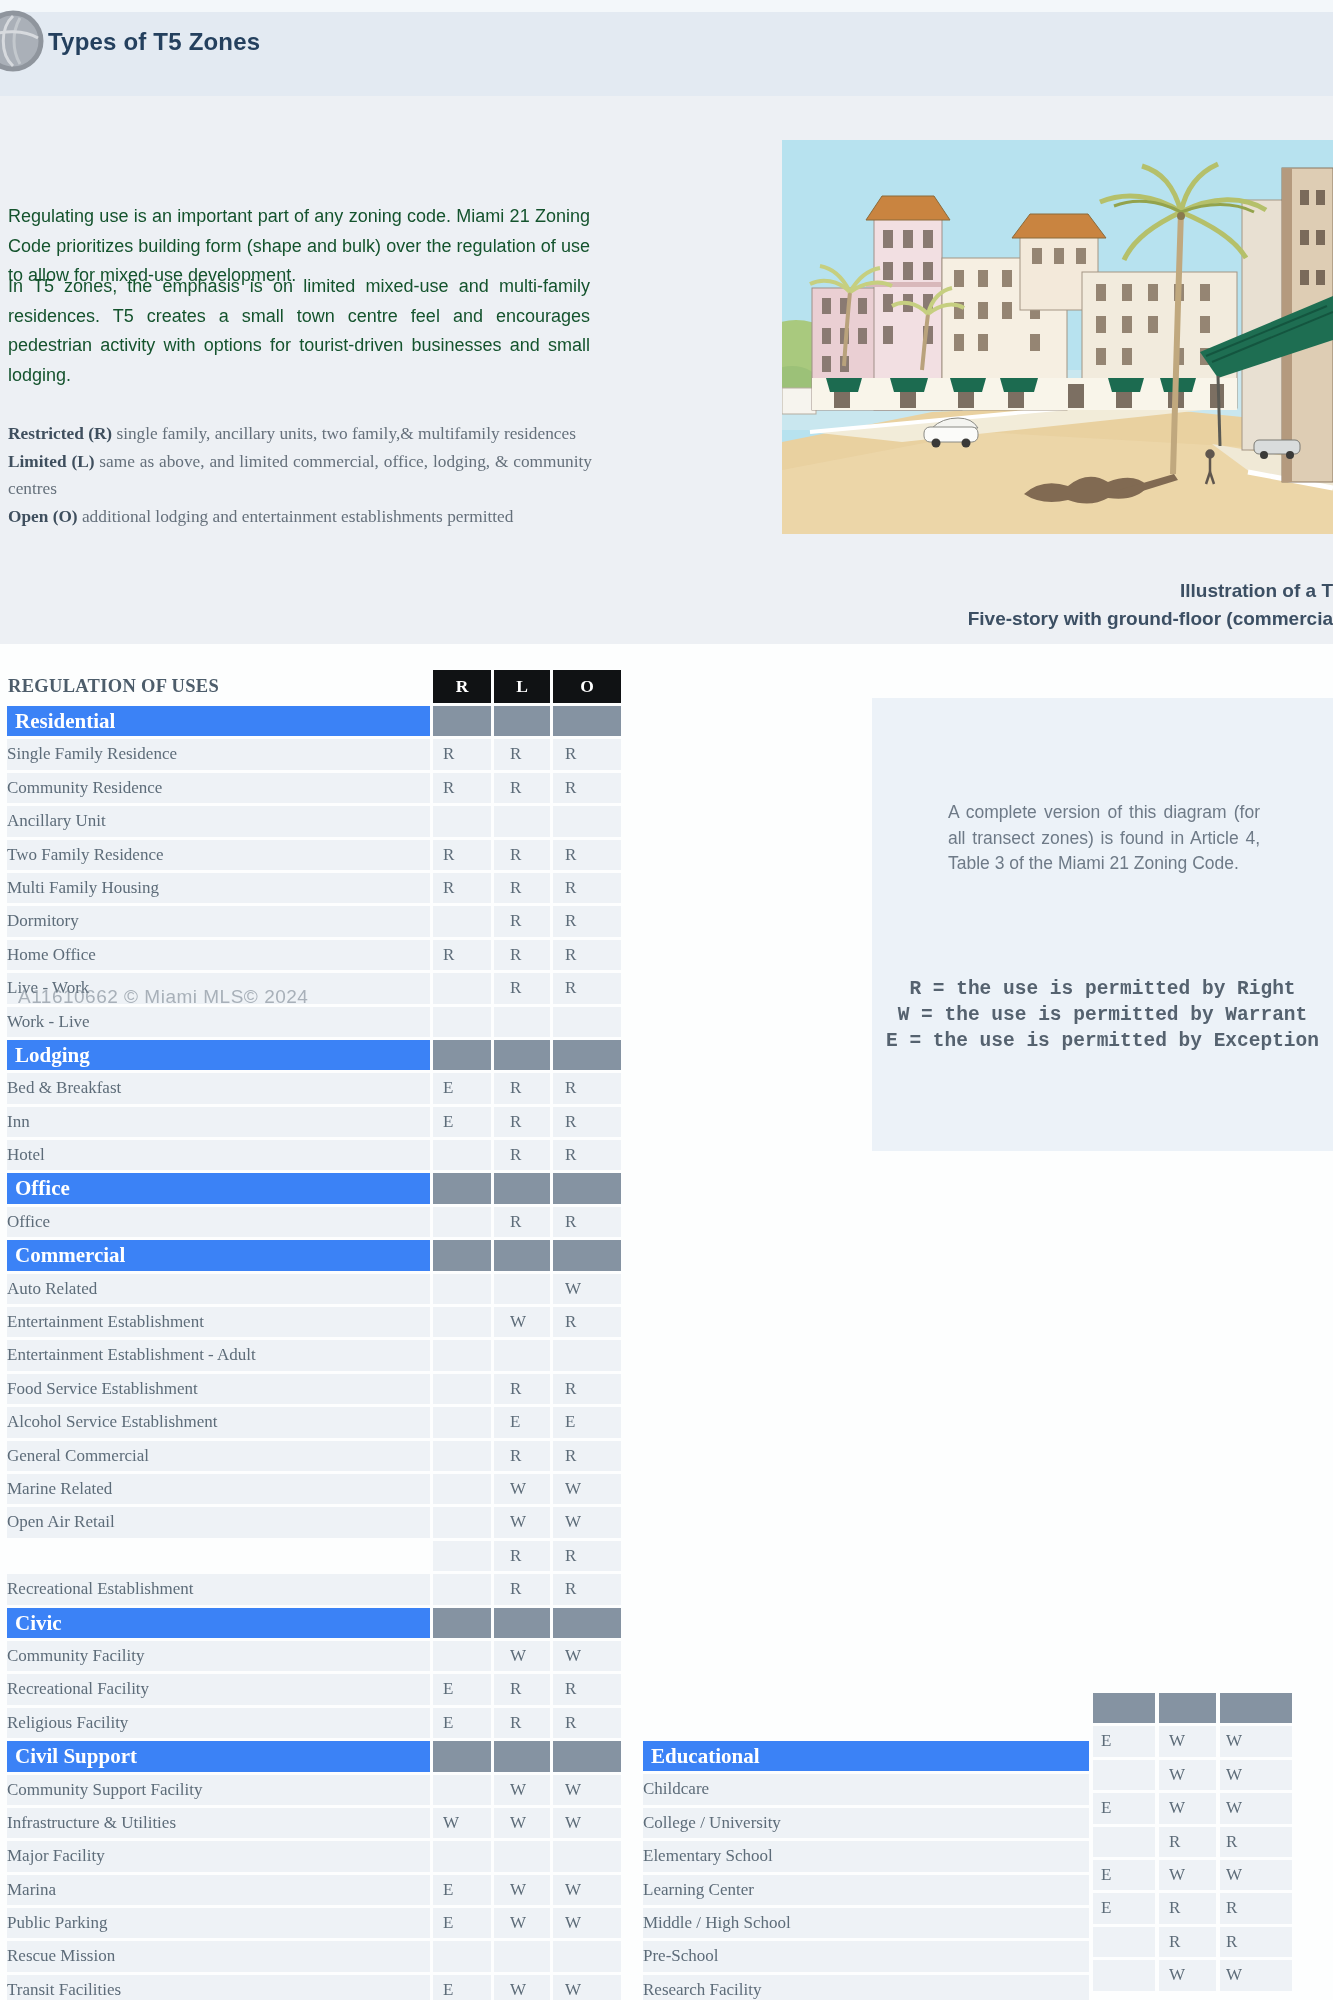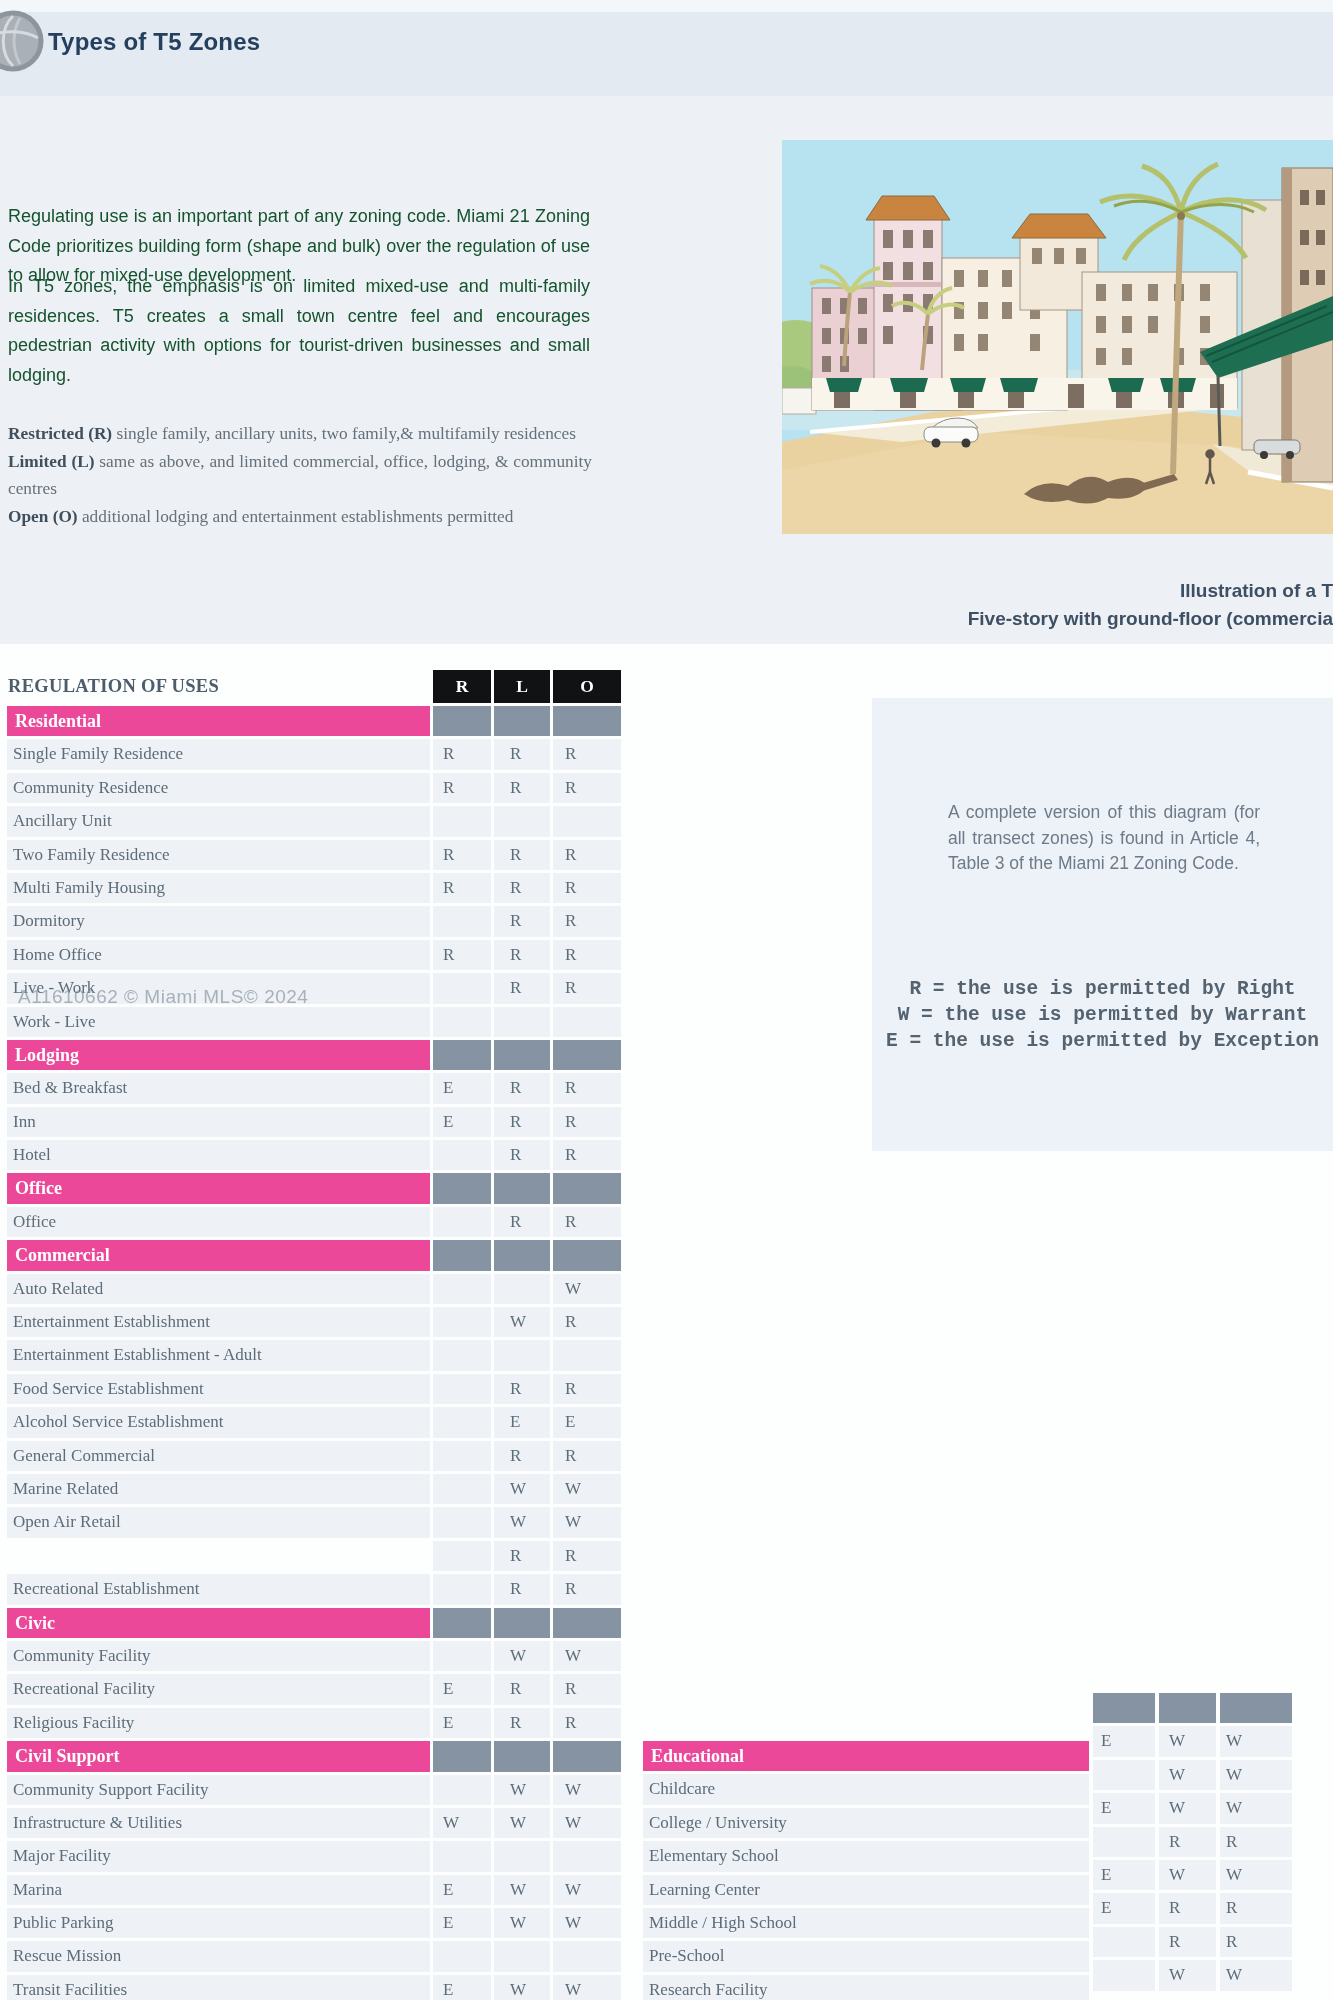--- a/index.html
+++ b/index.html
@@ -28,23 +28,23 @@
   .info-legend{position:absolute;left:0;top:278px;width:100%;text-align:center;font-weight:bold;font-size:19.5px;line-height:26px;color:#55626f;font-family:Liberation Mono, monospace;}
 
   .watermark{position:absolute;left:18px;top:986px;font-size:19px;color:rgba(125,136,147,.62);z-index:30;letter-spacing:.5px;}
 
   .usetable{position:absolute;}
   #main-table{left:7px;top:670px;width:614px;}
   #edu-table{left:643px;top:1693px;width:650px;}
   .trow{position:relative;height:30.4px;margin-bottom:3px;font-family:Liberation Serif, serif;}
   .trow.hdr{height:33px;}
   .tcell{position:absolute;top:0;height:100%;box-sizing:border-box;}
-  .tlabel{background:#eef2f6;color:#5d6c79;font-size:17px;line-height:30.4px;padding-left:6px;white-space:nowrap;overflow:hidden;}
+  .tlabel{background:#eef2f6;color:#5d6c79;font-size:17px;line-height:30.4px;padding-left:0;white-space:nowrap;overflow:hidden;}
   .tval{background:#eef2f6;color:#5d6c79;font-size:17px;line-height:30.4px;}
-  .band .tlabel{background:#ec4899;color:#ffffff;font-weight:bold;font-size:18px;line-height:30px;padding-left:8px;}
+  .band .tlabel{background:#3b82f6;color:#ffffff;font-weight:bold;font-size:21px;line-height:30px;padding-left:8px;}
   .band .tval{background:#8593a2;}
   .hdr .tlabel{background:transparent;color:#4d5d6b;font-weight:bold;font-size:18.5px;line-height:33px;padding-left:1px;letter-spacing:.3px;}
   .hdr .tval{background:#101214;color:#ffffff;font-weight:bold;font-size:17.5px;line-height:33px;text-align:center;padding-left:0 !important;}
   
   .m-lab{left:0;width:423px;}
   .m-c1{left:426px;width:58px;padding-left:10px;}
   .m-c2{left:487px;width:56px;padding-left:16px;}
   .m-c3{left:546px;width:68px;padding-left:12px;}
   
   .e-lab{left:0;width:446px;margin-top:48px;}

